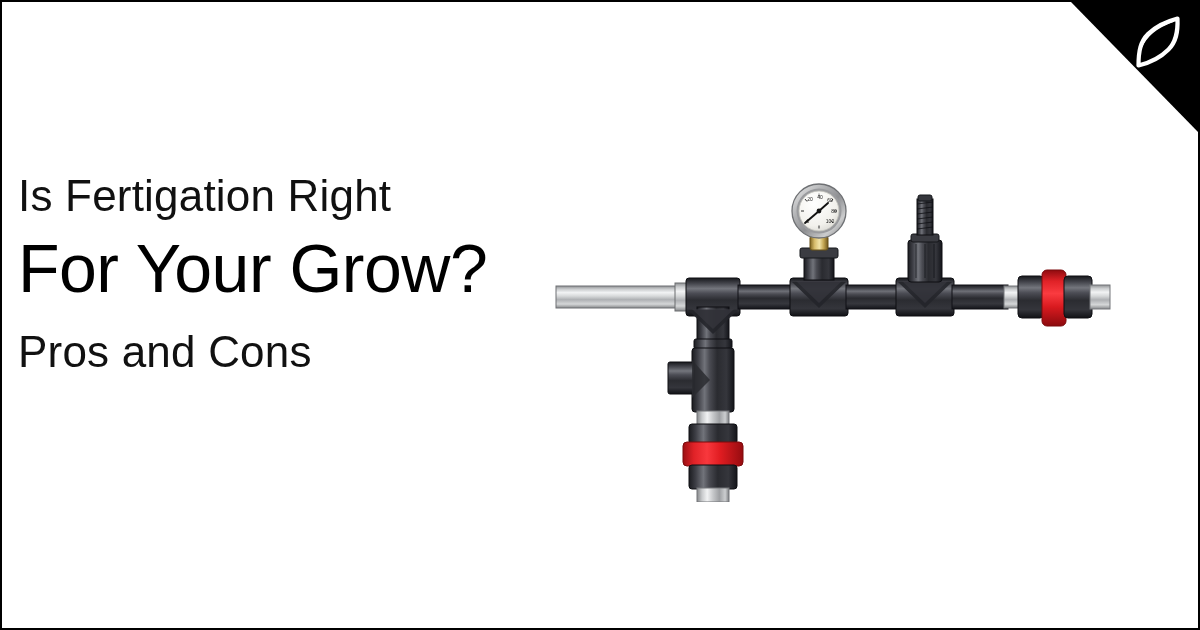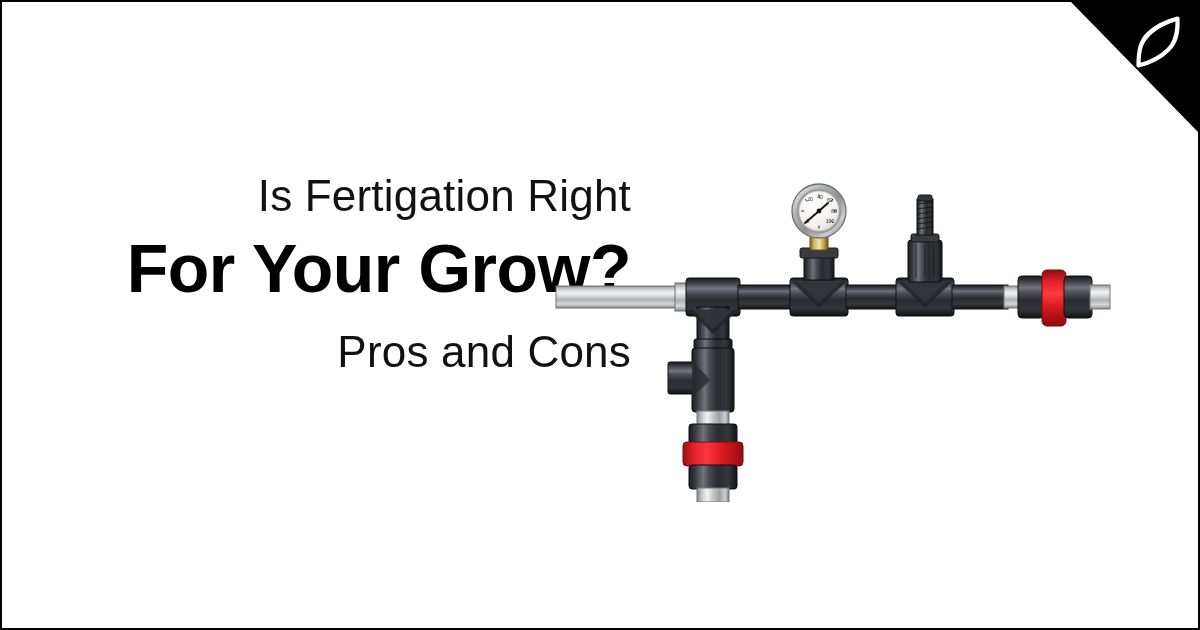--- a/index.html
+++ b/index.html
@@ -43,36 +43,36 @@
     position: absolute;
     top: 12px;
     right: 14px;
     width: 52px;
     height: 56px;
   }
 
   
   .headline {
     position: absolute;
-    left: 9px;
+    left: 16px;
     top: 168px;
     width: 620px;
-    text-align: right;
+    text-align: left;
     color: #000000;
   }
   .line-top {
     font-size: 44px;
     font-weight: 300;
     line-height: 52px;
     letter-spacing: 0.2px;
     color: #111111;
   }
   .line-main {
     font-size: 68px;
-    font-weight: 700;
+    font-weight: 400;
     line-height: 84px;
     letter-spacing: -0.5px;
     color: #000000;
     margin-top: 4px;
   }
   .line-sub {
     font-size: 44px;
     font-weight: 300;
     line-height: 52px;
     letter-spacing: 0.2px;

